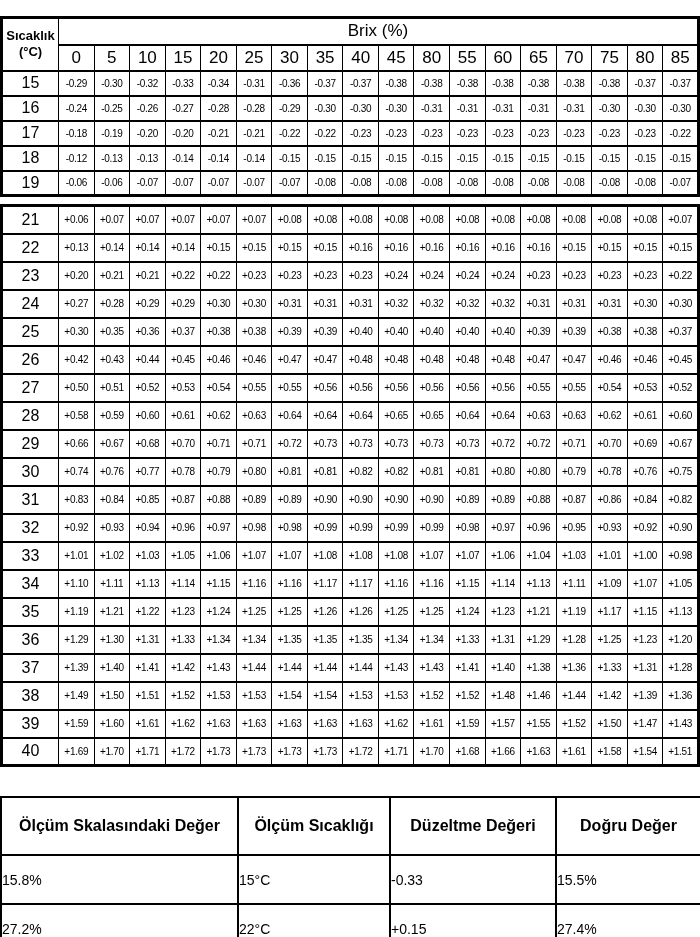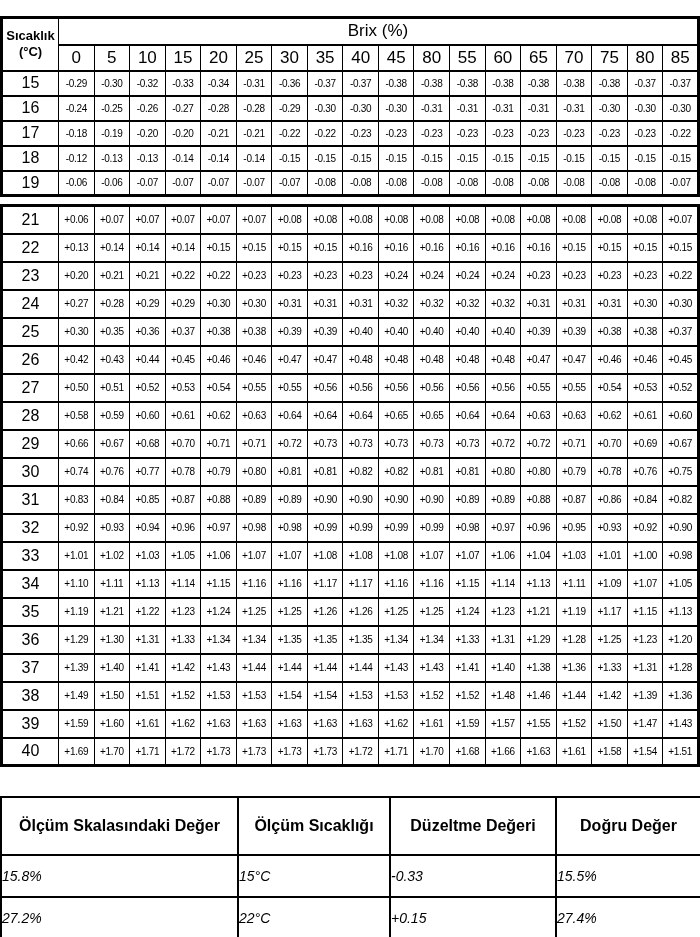--- a/index.html
+++ b/index.html
@@ -37,21 +37,21 @@
   .gap2 { height: 29px; }
 
   
   .summary { border: 2px solid #000; }
   .summary th, .summary td {
     border: 2px solid #000;
     vertical-align: middle;
     padding: 0; overflow: hidden; white-space: nowrap;
   }
   .summary thead tr { height: 58px; }
-  .summary tbody tr { height: 42px; font-style: italic; }
+  .summary tbody tr { height: 49px; }
   .summary th { font-weight: bold; font-size: 16px; }
   .summary td { font-size: 14px; }
   .sc1 { width: 237px; } .sc2 { width: 152px; } .sc3 { width: 166px; } .sc4 { width: 145px; }
 </style>
 </head>
 <body>
 
 <div class="page">
 
   <table class="main upper">

